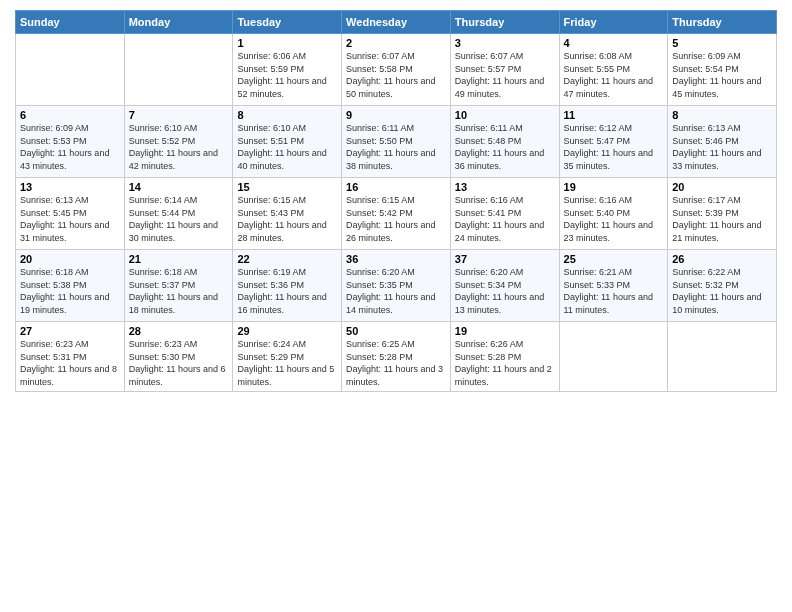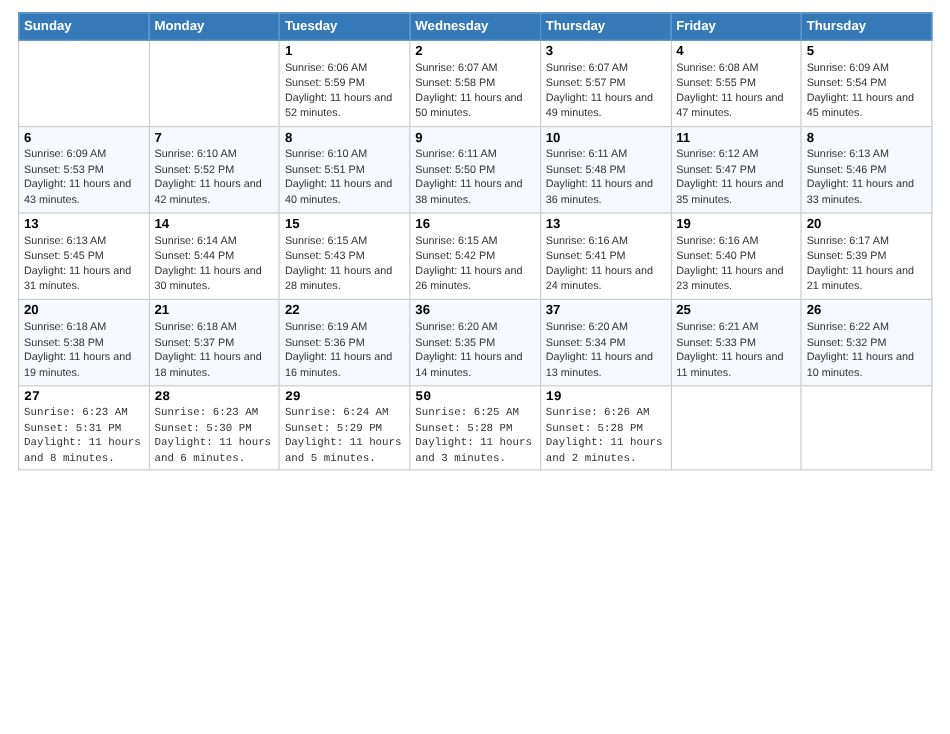--- a/index.html
+++ b/index.html
@@ -72,21 +72,20 @@
     .day-info {
       color: #333;
       line-height: 1.4;
       font-size: 9px;
     }
     .empty {
       background: #f9f9f9;
     }
     .last-row td {
       height: 65px;
-      font-family: Liberation Mono, monospace;
     }
   </style>
 </head>
 <body>
 
 <div class="page">
 
   <table class="calendar">
     <thead>
       <tr>

